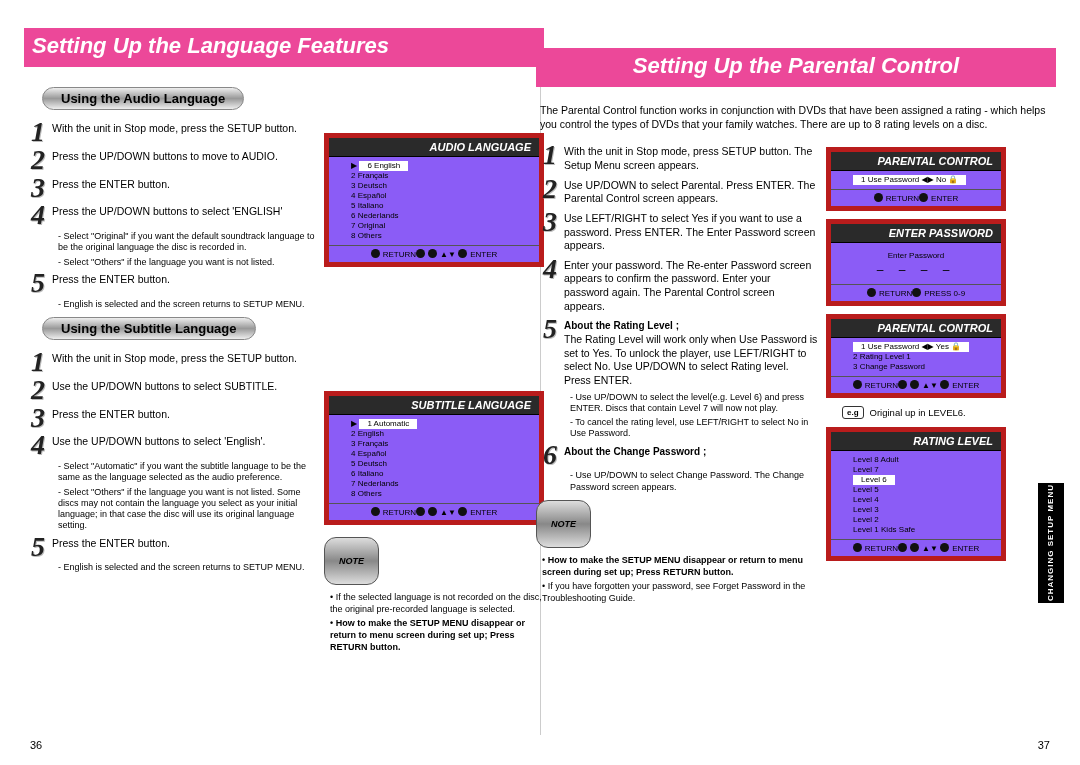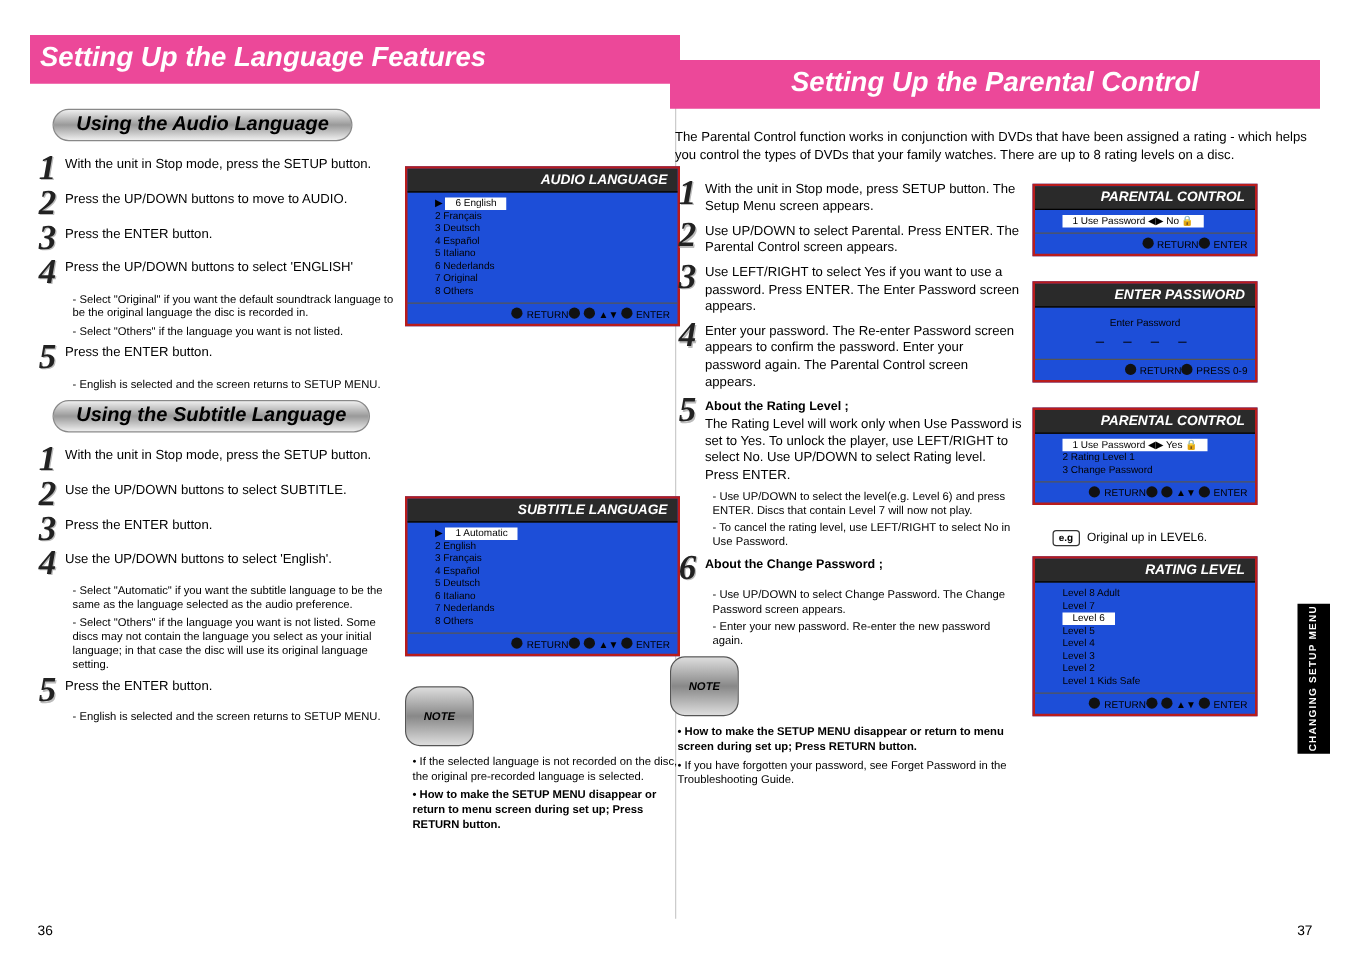--- a/index.html
+++ b/index.html
@@ -39,22 +39,21 @@
     margin-bottom: 16px;
   }
   .page-right .title-bar { text-align: center; margin-top: 20px; }
   .pill {
     display: inline-block;
     background: linear-gradient(#eee,#999,#eee);
     border: 1px solid #888;
     border-radius: 14px;
     color: #000;
     font-weight: bold;
-    font-style: italic;
-    font-size: 16px;
+    font-size: 13px;
     padding: 3px 18px;
     margin: 4px 0 8px 18px;
   }
   .columns { display: flex; }
   .col-main { width: 300px; padding-right: 8px; }
   .col-side { width: 220px; }
   .step { display: flex; margin: 2px 0 4px; }
   .num {
     font-family: Georgia, "Times New Roman", serif;
     font-style: italic;
@@ -64,43 +63,43 @@
     width: 28px;
     line-height: 0.85;
     text-align: center;
     text-shadow: 1px 1px 0 #bbb;
     flex-shrink: 0;
   }
   .step-text { font-size: 10.5px; line-height: 1.3; padding-top: 2px; }
   .sub { font-size: 9px; line-height: 1.25; margin: 1px 0 3px 34px; }
   .sub::before { content: "- "; }
   .osd {
-    background: #1d4ed8;
-    border: 2px solid #b91c1c;
-    margin: 6px 0 20px;
+    background: #8b5cf6;
+    border: 5px solid #b91c1c;
+    margin: 6px 0 8px;
     font-size: 8px;
   }
   .osd-head {
     background: #2a2a2a;
     color: #fff;
     font-weight: bold;
     font-style: italic;
     font-size: 11px;
     text-align: right;
     padding: 3px 8px;
     border-bottom: 1px solid #000;
   }
   .osd-body { padding: 4px 8px 4px 22px; }
   .osd-row { white-space: nowrap; line-height: 1.25; }
   .osd-hl { background: #fff; display:inline-block; padding: 0 8px; }
   .osd-foot {
     border-top: 1px solid #555;
     padding: 3px 6px;
     display: flex;
-    justify-content: flex-end;
+    justify-content: center;
     font-size: 8px;
   }
   .osd-foot span::before {
     content: "";
     display: inline-block;
     width: 9px; height: 9px;
     border-radius: 50%;
     background: #111;
     margin-right: 3px;
     vertical-align: -1px;
@@ -279,21 +278,20 @@
           <div class="num">5</div>
           <div class="step-text"><span class="subhead">About the Rating Level ;</span><br><span>The Rating Level will work only when Use Password is set to Yes. To unlock the player, use LEFT/RIGHT to select No. Use UP/DOWN to select Rating level. Press ENTER.</span></div>
         </div>
       <div class="sub">Use UP/DOWN to select the level(e.g. Level 6) and press ENTER. Discs that contain Level 7 will now not play.</div>
       <div class="sub">To cancel the rating level, use LEFT/RIGHT to select No in Use Password.</div>
       <div class="step">
           <div class="num">6</div>
           <div class="step-text"><span class="subhead">About the Change Password ;</span></div>
         </div>
       <div class="sub">Use UP/DOWN to select Change Password. The Change Password screen appears.</div>
-      <div class="sub">Enter your new password. Re-enter the new password again.</div>
 
       <div class="note-pill">NOTE</div>
       <div class="note-item" style="font-weight:bold">How to make the SETUP MENU disappear or return to menu screen during set up; Press RETURN button.</div>
       <div class="note-item">If you have forgotten your password, see Forget Password in the Troubleshooting Guide.</div>
     </div>
 
     <div class="col-side" style="width:180px">
       <div class="osd">
         <div class="osd-head">PARENTAL CONTROL</div>
         <div class="osd-body">

